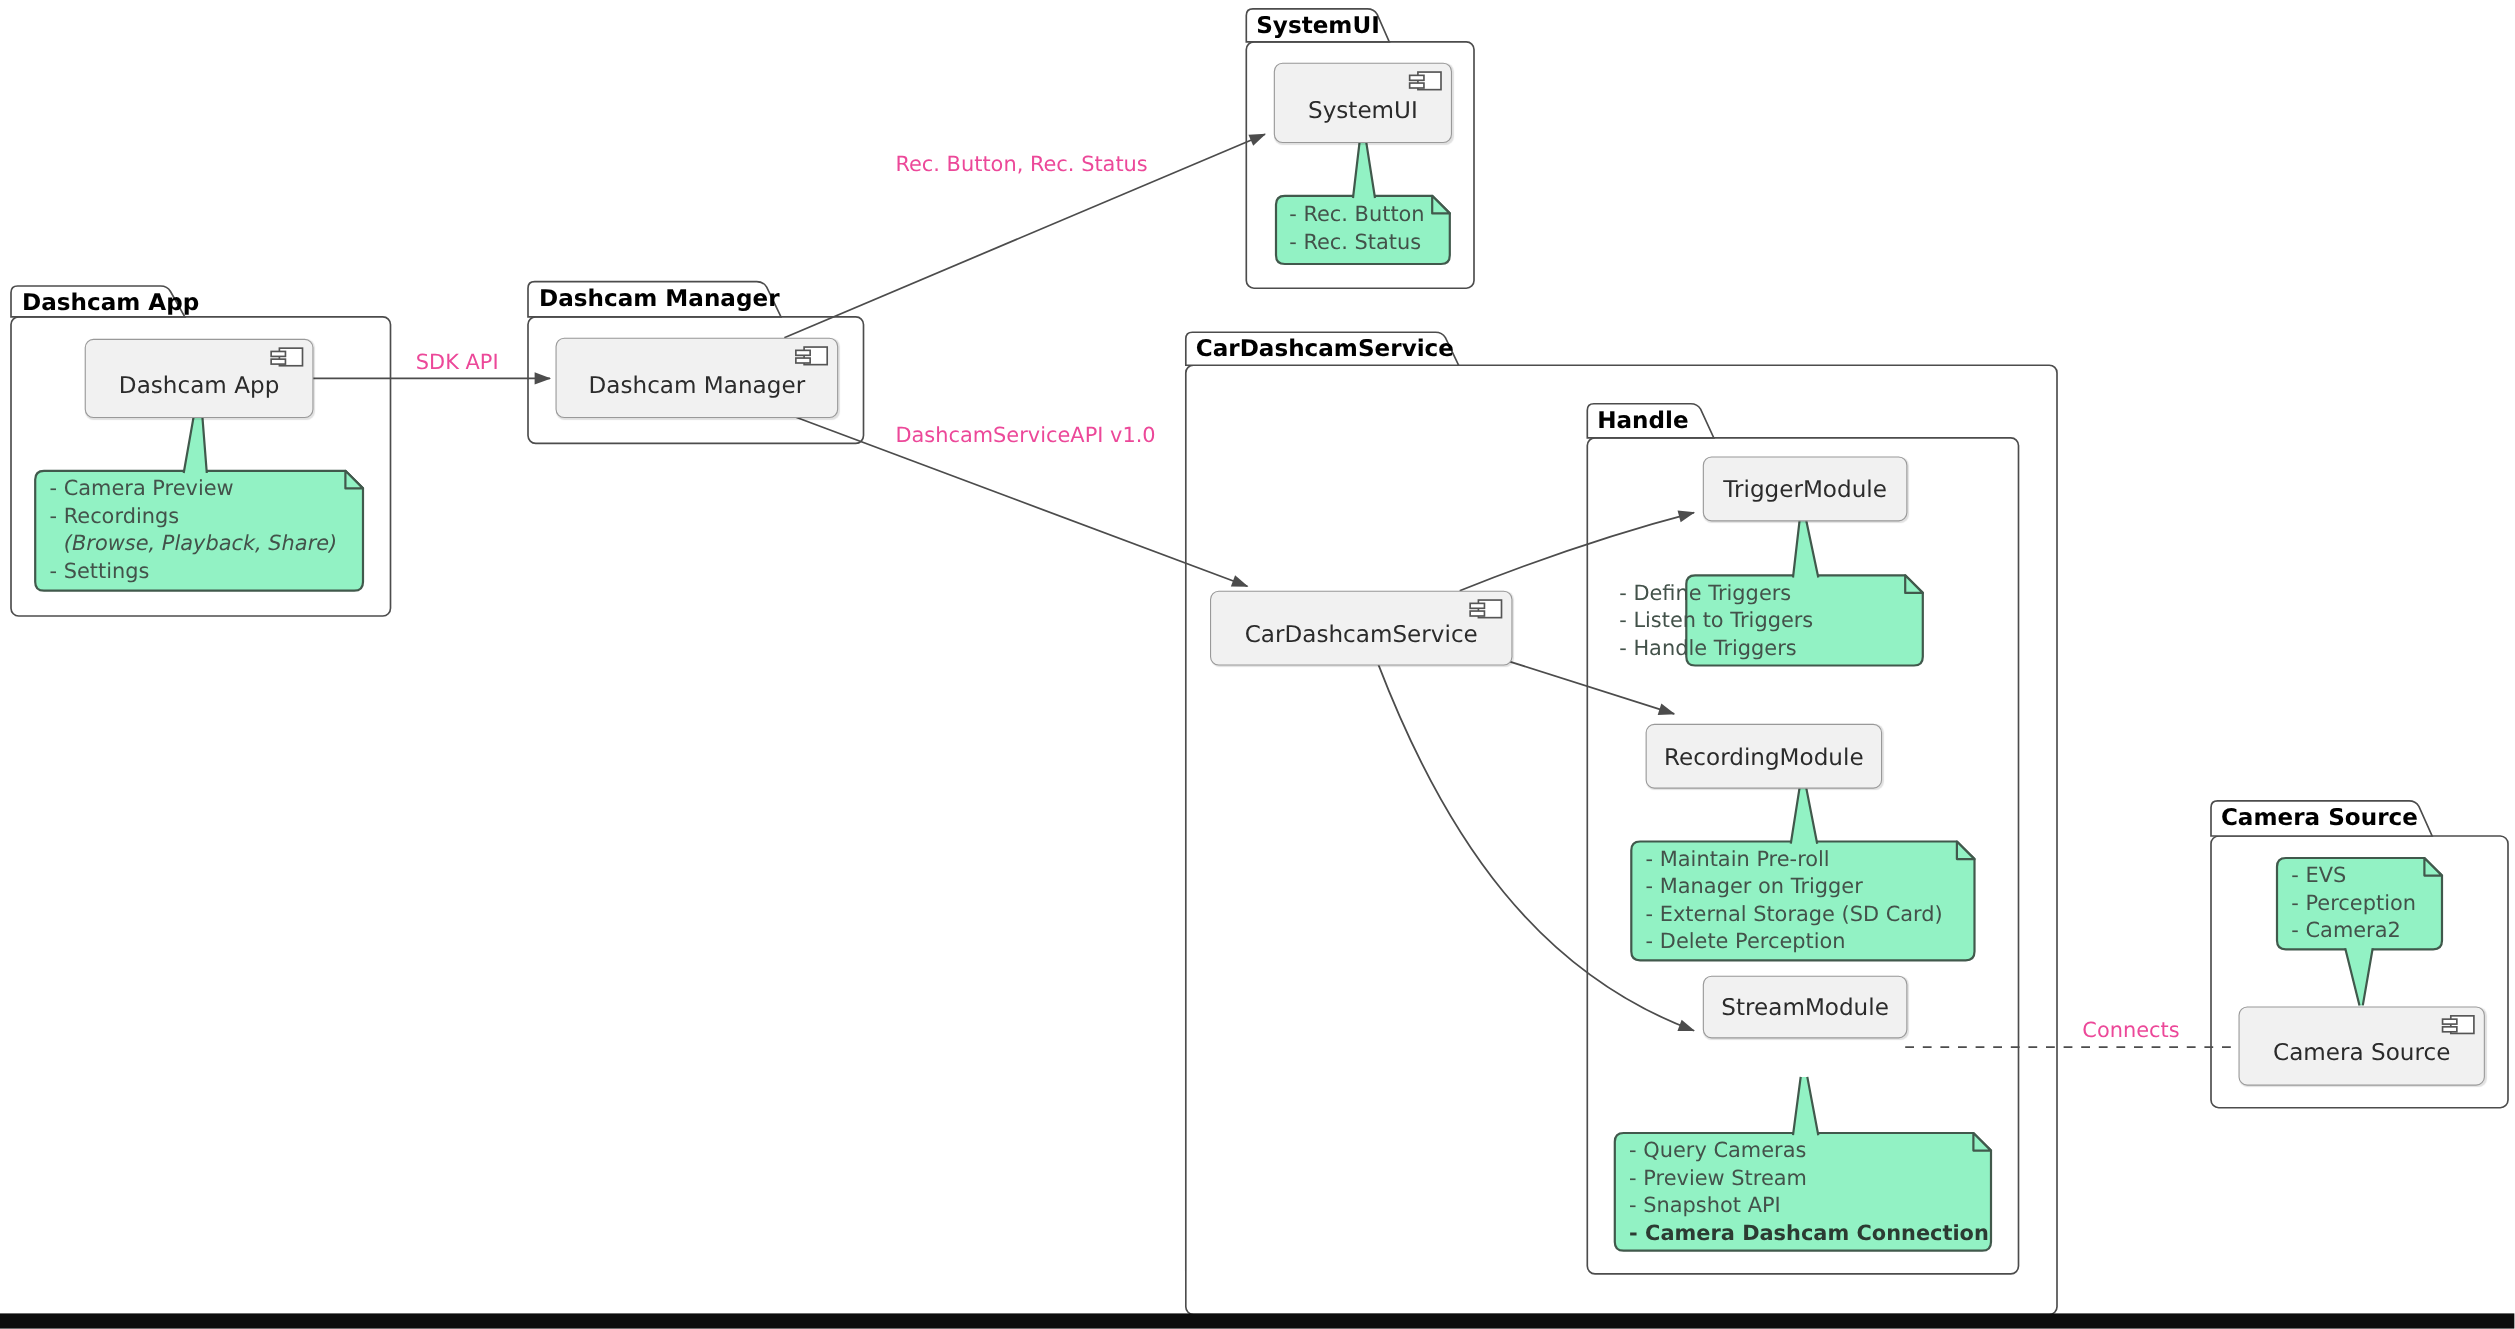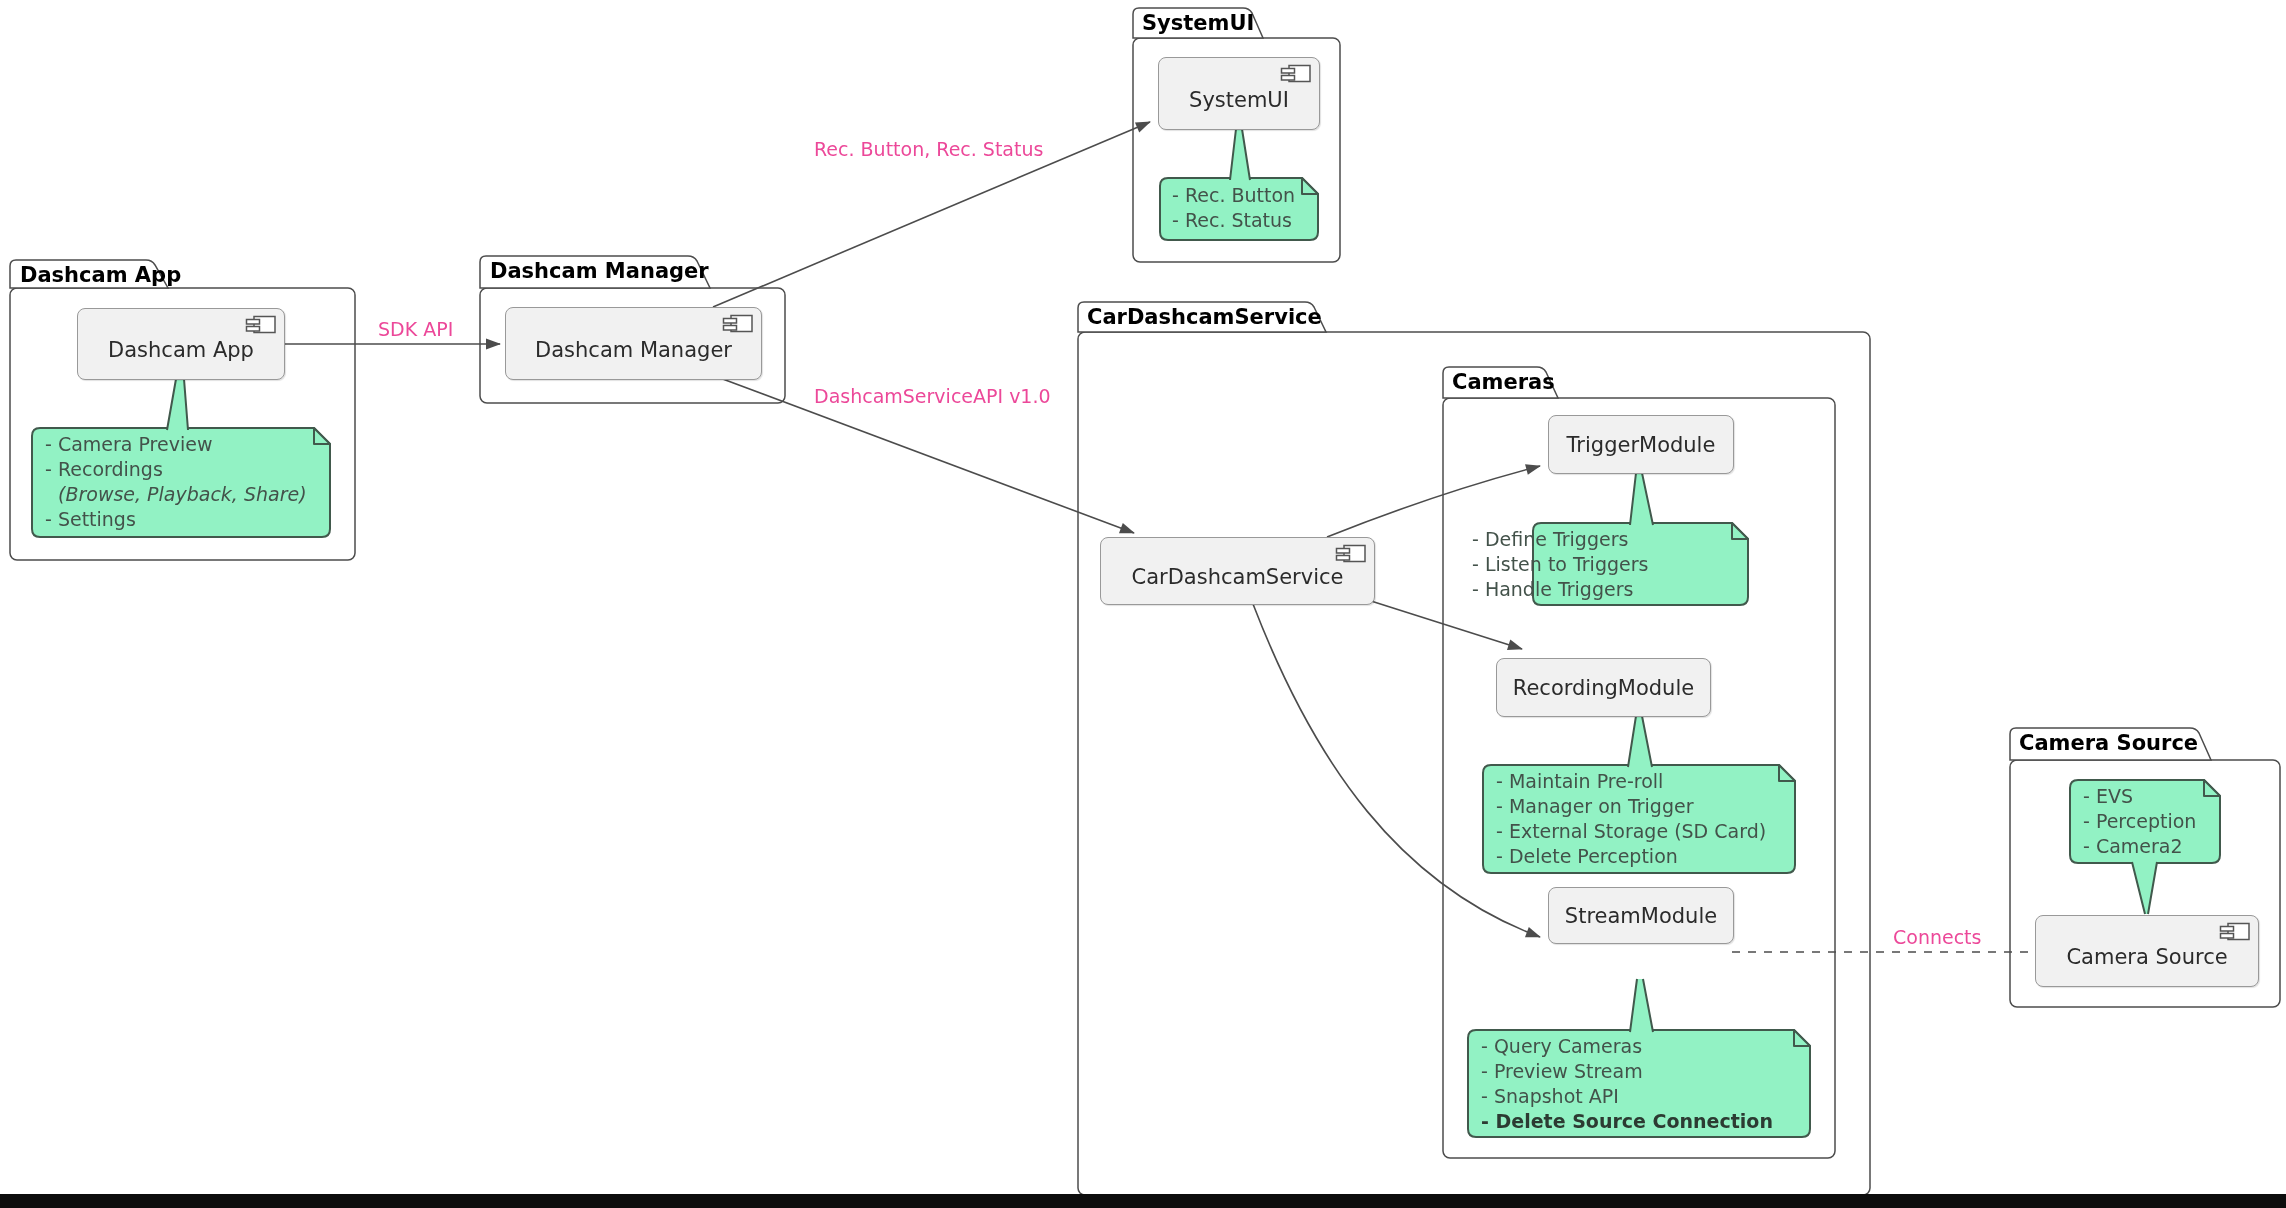--- a/index.html
+++ b/index.html
@@ -99,21 +99,21 @@
       <path d="M1630,1032 L1637,979 M1643,979 L1653,1032" fill="none" stroke="#41594c" stroke-width="2"></path>
       <polygon points="2132,861 2157,861 2148,914 2145,914" fill="#92f2c4"></polygon>
       <path d="M2132,862 L2145,914 M2157,862 L2148,914" fill="none" stroke="#41594c" stroke-width="2"></path>
     </g>
   </svg>
 
   <div class="pkg-title" style="left:20px;top:263px;">Dashcam App</div>
   <div class="pkg-title" style="left:490px;top:259px;">Dashcam Manager</div>
   <div class="pkg-title" style="left:1142px;top:11px;">SystemUI</div>
   <div class="pkg-title" style="left:1087px;top:305px;">CarDashcamService</div>
-  <div class="pkg-title" style="left:1452px;top:370px;">Cameras</div>
+  <div class="pkg-title" style="left:1452px;top:370px;">Handle</div>
   <div class="pkg-title" style="left:2019px;top:731px;">Camera Source</div>
 
   <div class="component" style="left:77px;top:308px;width:206px;height:70px;">
     <span class="comp-icon"><svg width="32" height="23" viewBox="0 0 32 23">
           <rect x="9" y="1.5" width="21" height="16" fill="#ffffff" stroke="#555" stroke-width="1.5"></rect>
           <rect x="1.5" y="4.5" width="13" height="4.5" fill="#ffffff" stroke="#555" stroke-width="1.5"></rect>
           <rect x="1.5" y="11.5" width="13" height="4.5" fill="#ffffff" stroke="#555" stroke-width="1.5"></rect>
         </svg></span>
     <span class="label">Dashcam App</span>
   </div>
@@ -177,21 +177,21 @@
   <div class="note-text" style="left:1496px;top:769px;">
       <span class="note-line">- Maintain Pre-roll</span>
       <span class="note-line">- Manager on Trigger</span>
       <span class="note-line">- External Storage (SD Card)</span>
       <span class="note-line">- Delete Perception</span>
     </div>
   <div class="note-text" style="left:1481px;top:1034px;">
       <span class="note-line">- Query Cameras</span>
       <span class="note-line">- Preview Stream</span>
       <span class="note-line">- Snapshot API</span>
-      <span class="note-line bold">- Delete Source Connection</span>
+      <span class="note-line bold">- Camera Dashcam Connection</span>
     </div>
   <div class="note-text" style="left:2083px;top:784px;">
       <span class="note-line">- EVS</span>
       <span class="note-line">- Perception</span>
       <span class="note-line">- Camera2</span>
     </div>
 
   <div class="edge-label" style="left:378px;top:318px;">SDK API</div>
   <div class="edge-label" style="left:814px;top:138px;">Rec. Button, Rec. Status</div>
   <div class="edge-label" style="left:814px;top:385px;">DashcamServiceAPI v1.0</div>

